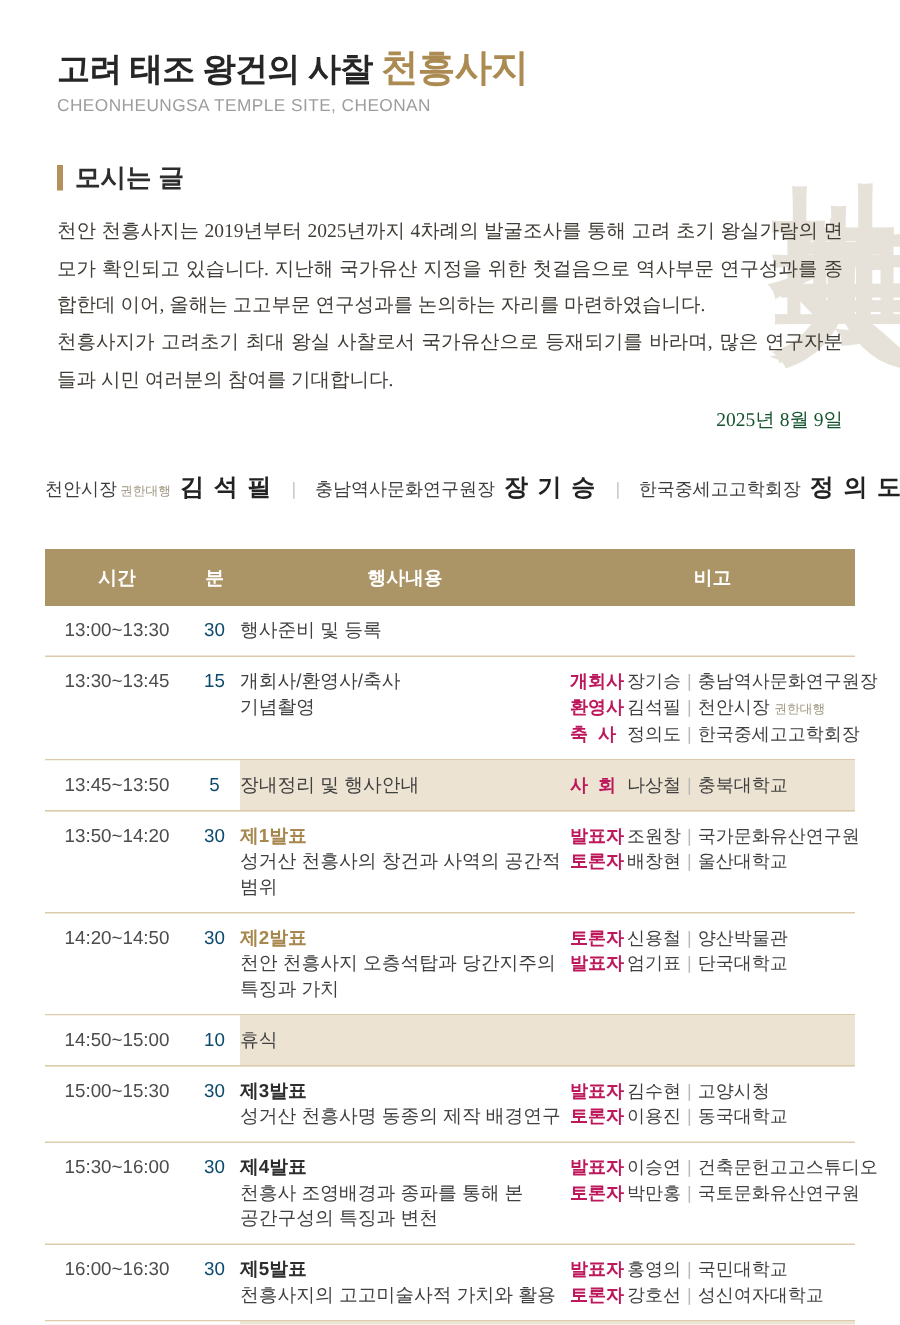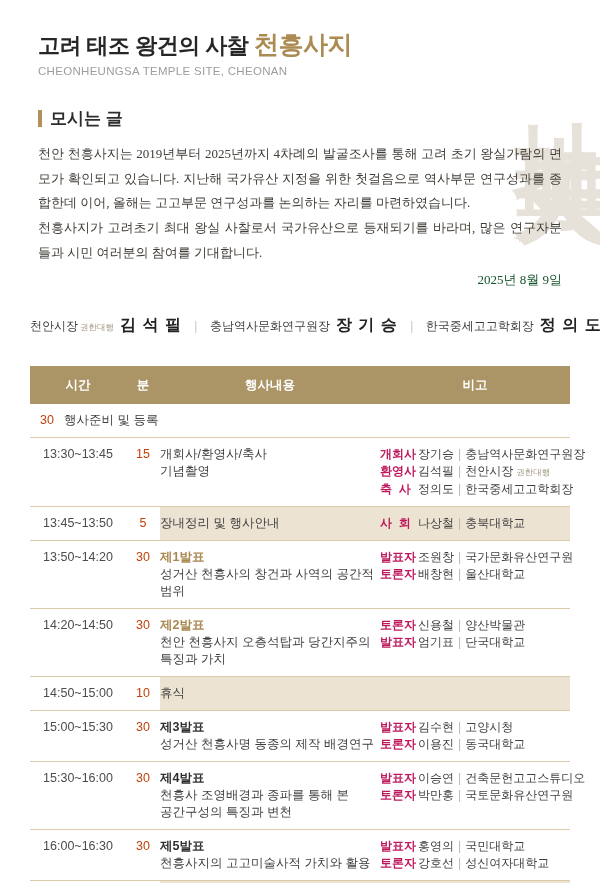--- a/index.html
+++ b/index.html
@@ -73,21 +73,21 @@
   .c-remark{flex:1;}
   .t-row{
     display:flex;
     padding:0;
     border-bottom:1px solid #dccbab;
     font-size:12.5px;color:#3f3f3f;
   }
   .t-row:last-child{border-bottom:2px solid #927745;}
   .t-row .cell{padding:8px 0;line-height:17px;}
   .t-row .c-time{color:#4c4c4c;font-size:12.5px;}
-  .t-row .c-min{color:#c2410c;}
+  .t-row .c-min{color:#0c4a6e;}
   .t-row.hl{background:#ece3d2;}
   .t-row.hl .c-time,.t-row.hl .c-min{background:#fff;}
   .c-title{font-weight:800;}
   .c-title.gold{color:#a8874e;}
   .c-title.dark{color:#2e2e2e;}
   .c-title:empty{display:none;}
   .r-line{white-space:pre;line-height:17px;font-size:12px;}
   .r-label{display:inline-block;min-width:36px;font-weight:700;color:#be185d;}
   .r-name{margin-left:2px;}
   .r-sep{color:#b9b9b9;margin:0 4px;}
@@ -135,20 +135,21 @@
 
   <div class="tbl">
     <div class="t-head">
       <span class="c-time">시간</span>
       <span class="c-min">분</span>
       <span class="c-content">행사내용</span>
       <span class="c-remark">비고</span>
     </div>
     <div id="schedule-body">
         <div class="t-row">
+          <div class="cell c-time">13:00~13:30</div>
           <div class="cell c-min">30</div>
           <div class="cell c-content">
             <div class="c-line">행사준비 및 등록</div>
           </div>
           <div class="cell c-remark"></div>
         </div>
         <div class="t-row">
           <div class="cell c-time">13:30~13:45</div>
           <div class="cell c-min">15</div>
           <div class="cell c-content">

